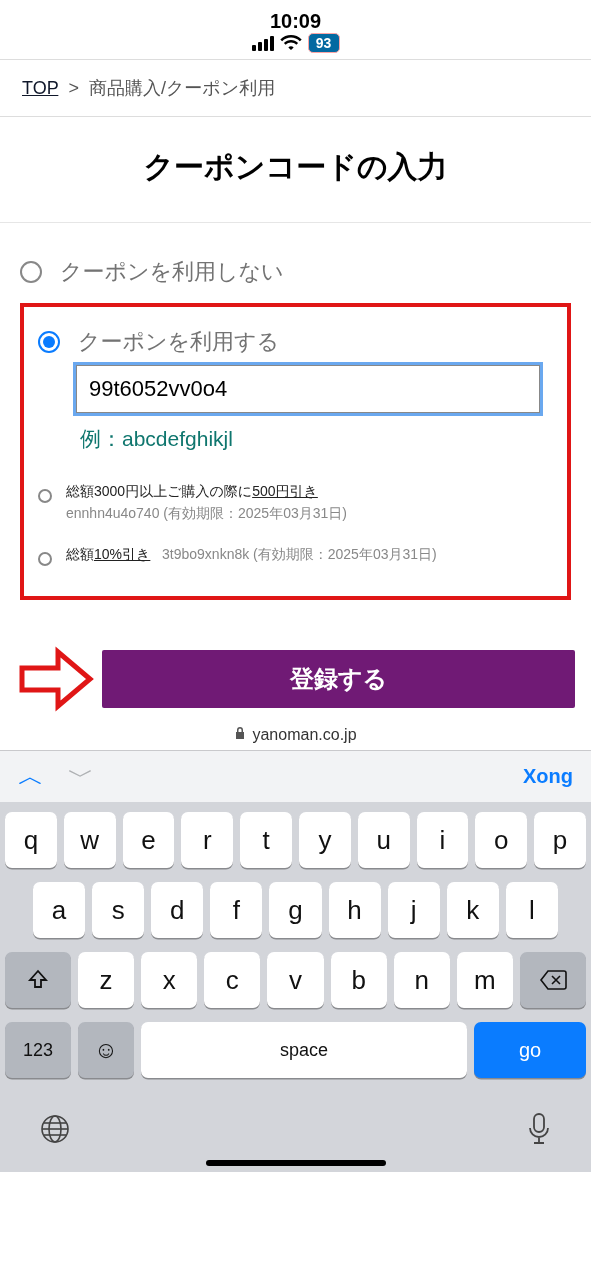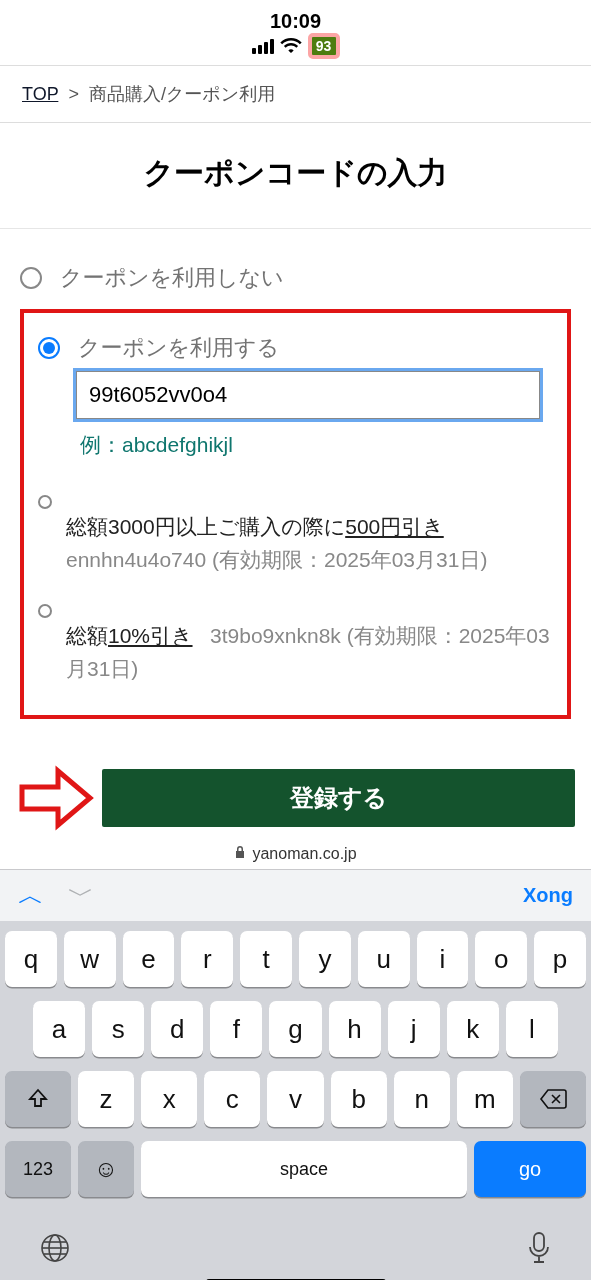--- a/index.html
+++ b/index.html
@@ -21,23 +21,23 @@
   flex-direction: column;
 }
 .status-right { display: flex; align-items: center; gap: 6px; }
 .signal-bars { display: inline-flex; align-items: flex-end; gap: 2px; }
 .signal-bars span { width: 4px; background: #000; border-radius: 1px; }
 .signal-bars span:nth-child(1){height:6px}
 .signal-bars span:nth-child(2){height:9px}
 .signal-bars span:nth-child(3){height:12px}
 .signal-bars span:nth-child(4){height:15px}
 .battery {
-  border: 4px solid #fca5a5; border-radius: 5px;
+  border: 1px solid #fca5a5; border-radius: 5px;
   padding: 1px 3px; font-size: 14px; font-weight: 700;
-  background: #4d7c0f; color: #fff; min-width: 32px; text-align: center;
+  background: #0369a1; color: #fff; min-width: 32px; text-align: center;
 }
 .breadcrumb {
   border-top: 1px solid #ddd;
   border-bottom: 1px solid #ddd;
   padding: 16px 22px;
   font-size: 18px;
   color: #555;
 }
 .breadcrumb a { color: #0f172a; text-decoration: underline; }
 .page-title {
@@ -79,31 +79,31 @@
   outline-offset: 0;
 }
 .example {
   margin: 12px 0 18px 48px;
   color: #0f766e; font-size: 21px;
 }
 .coupon-item {
   display: flex; gap: 14px; padding: 10px 6px;
   align-items: flex-start;
 }
-.coupon-text { font-size: 21px; line-height: 1.55; color: #222; margin-top: 24px; }
+.coupon-text { font-size: 14px; line-height: 1.55; color: #222; }
 .coupon-text .u { text-decoration: underline; }
 .coupon-sub { color: #888; }
 .arrow-wrap {
   display: flex; align-items: center; gap: 8px;
   padding: 30px 16px 8px;
 }
 .arrow-svg { flex-shrink: 0; }
 .submit-btn {
   flex: 1;
-  background: #14532d;
+  background: #701a75;
   color: #fff;
   font-size: 24px;
   font-weight: 600;
   border: none;
   height: 58px;
   border-radius: 2px;
 }
 .url-bar {
   text-align: center; padding: 6px 0; font-size: 16px; color: #333;
   display: flex; justify-content: center; align-items: flex-start; gap: 6px;

